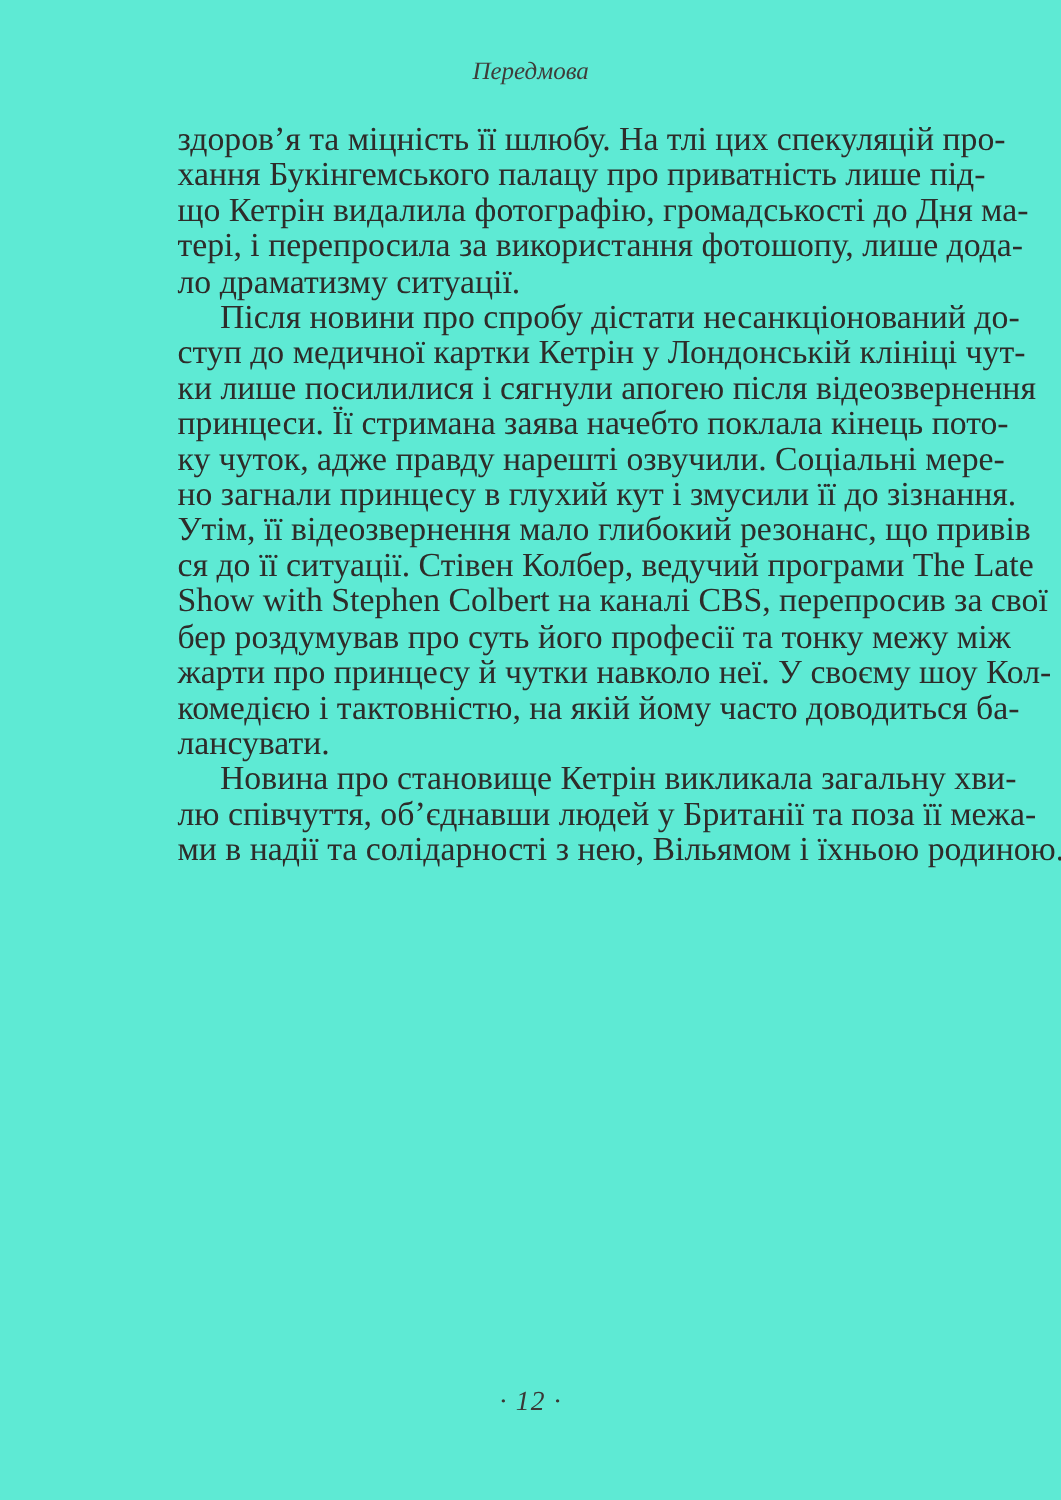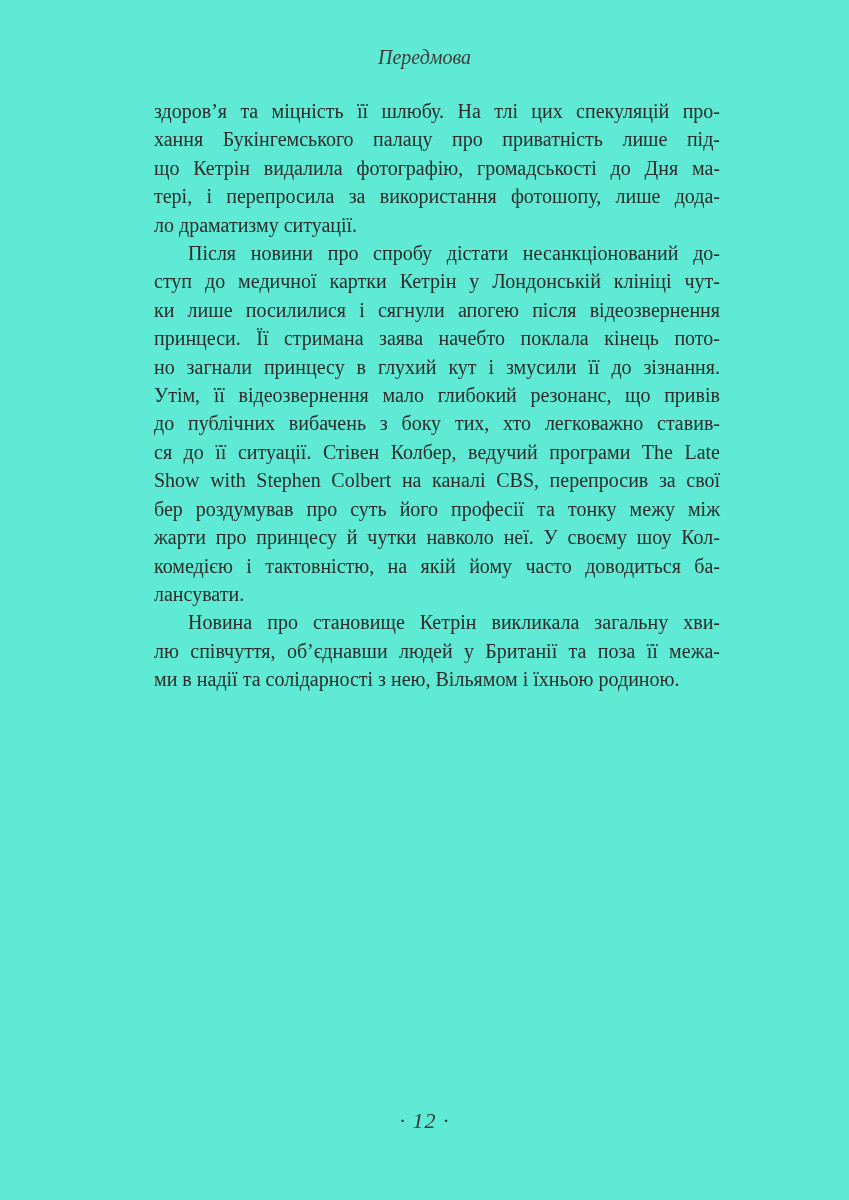--- a/index.html
+++ b/index.html
@@ -24,23 +24,22 @@
     text-align: center;
     font-style: italic;
     font-size: 20px;
     color: #3f3d3a;
   }
   .body-text {
     position: absolute;
     left: 142px;
     top: 97px;
     width: 566px;
-    font-size: 20px;
+    font-size: 27px;
     line-height: 28.4px;
-    margin-left: 12px;
   }
   .para {
     margin: 0;
     padding: 0;
   }
   .line {
     text-align: justify;
     text-align-last: justify;
     white-space: nowrap;
   }
@@ -74,23 +73,23 @@
         <div class="line">хання Букінгемського палацу про приватність лише під-</div>
         <div class="line">що Кетрін видалила фотографію, громадськості до Дня ма-</div>
         <div class="line">тері, і перепросила за використання фотошопу, лише дода-</div>
         <div class="line last">ло драматизму ситуації.</div>
       </div>
       <div class="para">
         <div class="line indent-line">Після новини про спробу дістати несанкціонований до-</div>
         <div class="line">ступ до медичної картки Кетрін у Лондонській клініці чут-</div>
         <div class="line">ки лише посилилися і сягнули апогею після відеозвернення</div>
         <div class="line">принцеси. Її стримана заява начебто поклала кінець пото-</div>
+        <div class="line">ку чуток, адже правду нарешті озвучили. Соціальні мере-</div>
         <div class="line">но загнали принцесу в глухий кут і змусили її до зізнання.</div>
         <div class="line">Утім, її відеозвернення мало глибокий резонанс, що привів</div>
-        <div class="line">до публічних вибачень з боку тих, хто легковажно ставив-</div>
         <div class="line">ся до її ситуації. Стівен Колбер, ведучий програми The Late</div>
         <div class="line">Show with Stephen Colbert на каналі CBS, перепросив за свої</div>
         <div class="line">бер роздумував про суть його професії та тонку межу між</div>
         <div class="line">жарти про принцесу й чутки навколо неї. У своєму шоу Кол-</div>
         <div class="line">комедією і тактовністю, на якій йому часто доводиться ба-</div>
         <div class="line last">лансувати.</div>
       </div>
       <div class="para">
         <div class="line indent-line">Новина про становище Кетрін викликала загальну хви-</div>
         <div class="line">лю співчуття, об’єднавши людей у Британії та поза її межа-</div>

